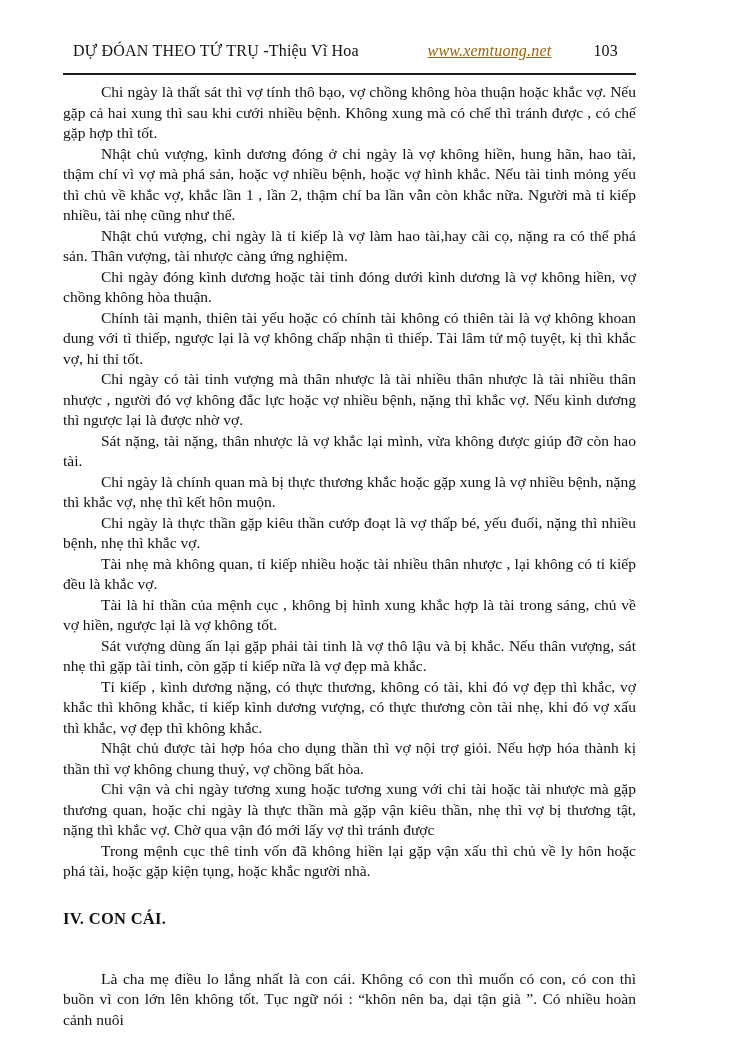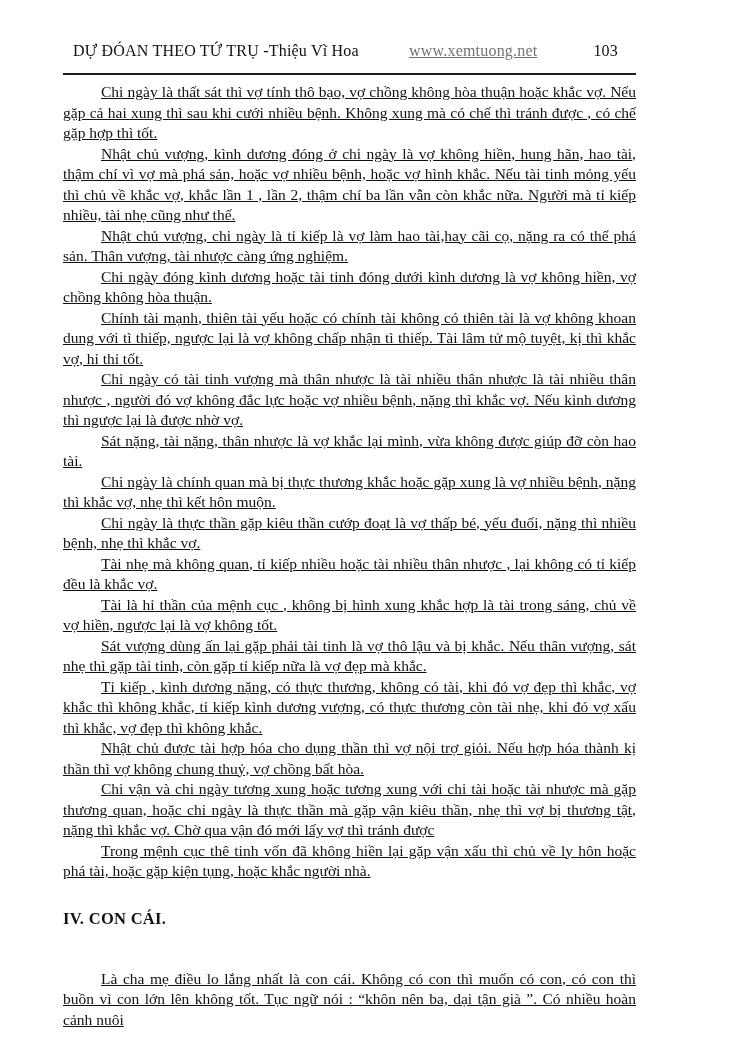--- a/index.html
+++ b/index.html
@@ -26,42 +26,42 @@
     white-space: nowrap;
   }
   .header .book-title {
     margin-left: 10px;
   }
   .header .author {
   }
   .header .website {
     margin-left: auto;
     text-decoration: underline;
-    color: #737373;
+    color: #a16207;
     cursor: pointer;
+    font-style: italic;
   }
   .header .page-number {
-    margin-left: 56px;
+    margin-left: 42px;
     margin-right: 18px;
   }
   .divider {
     border: none;
     border-top: 2px solid #1c1c1c;
     margin: 13px 0 0 0;
   }
   .body-text {
     margin-top: 7px;
     font-size: 15.5px;
     line-height: 20.5px;
     text-align: justify;
   }
   .body-text p.para {
     margin: 0;
     text-indent: 38px;
-    text-decoration: underline;
   }
   .section-heading {
     margin: 27px 0 40px 0;
     font-weight: bold;
     font-size: 16.5px;
     letter-spacing: 0.3px;
   }
 </style>
 </head>
 <body>

